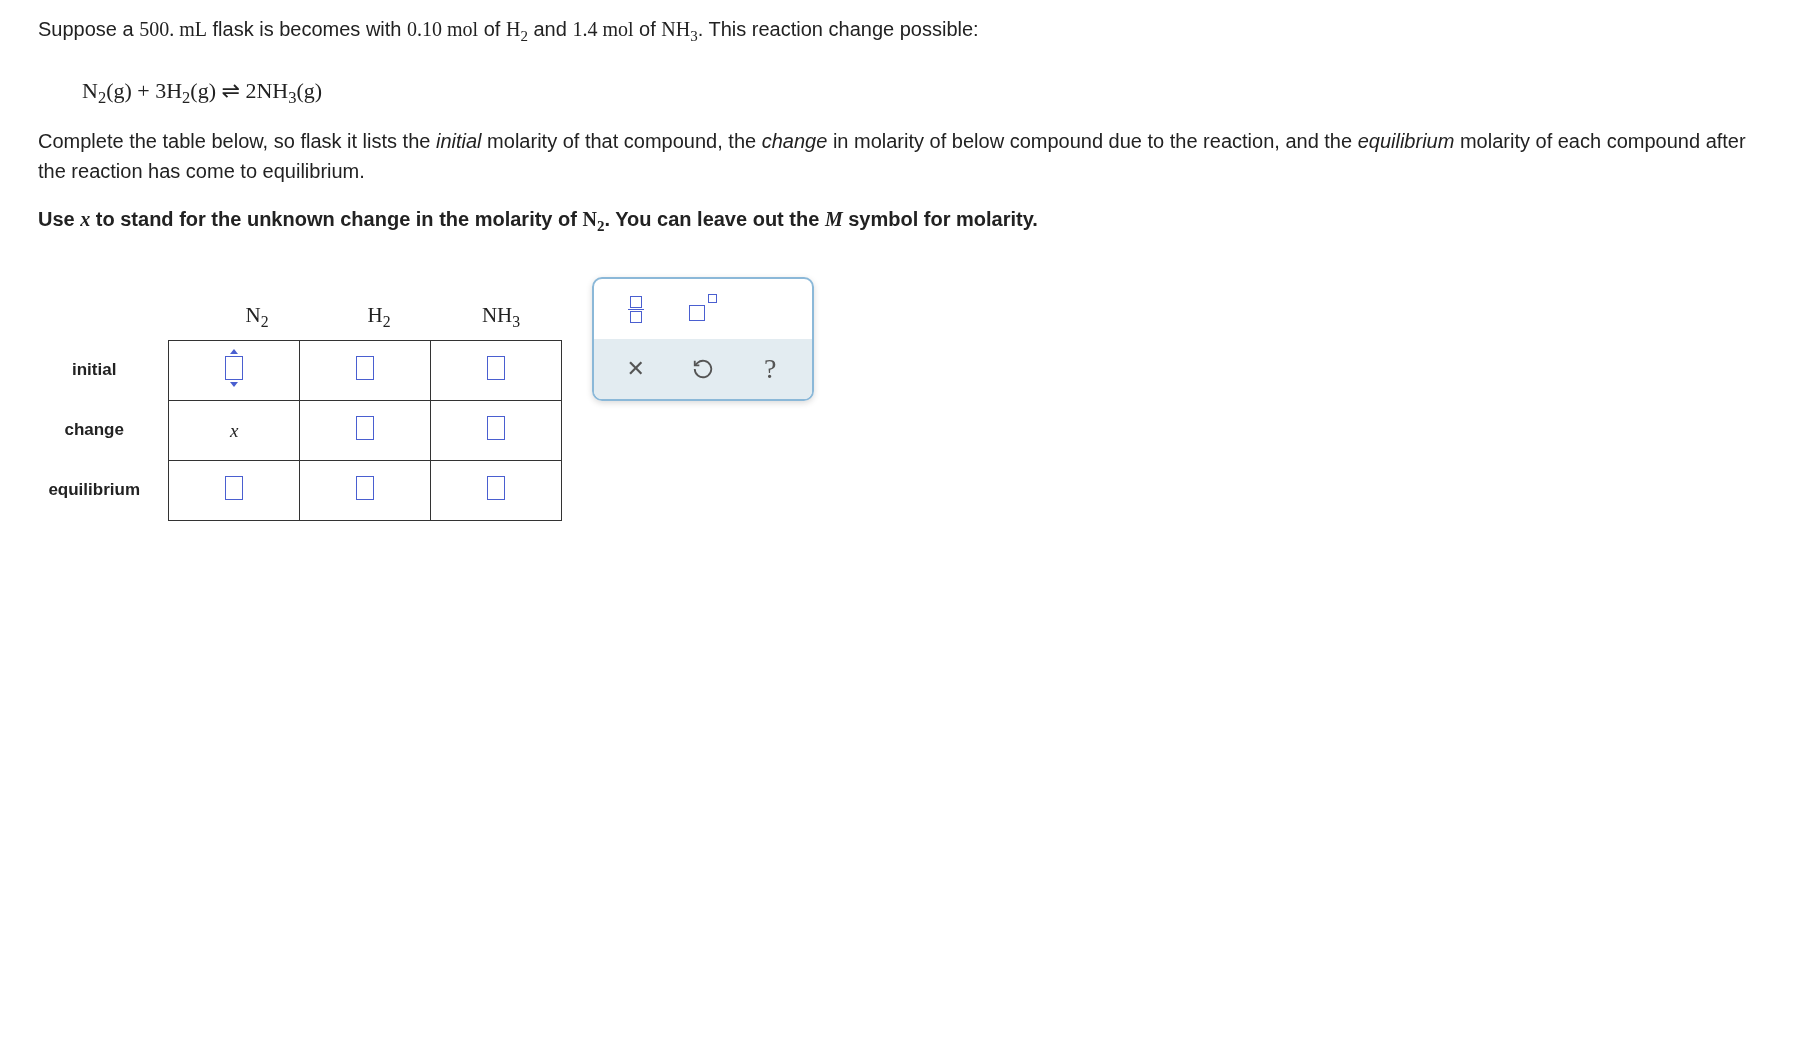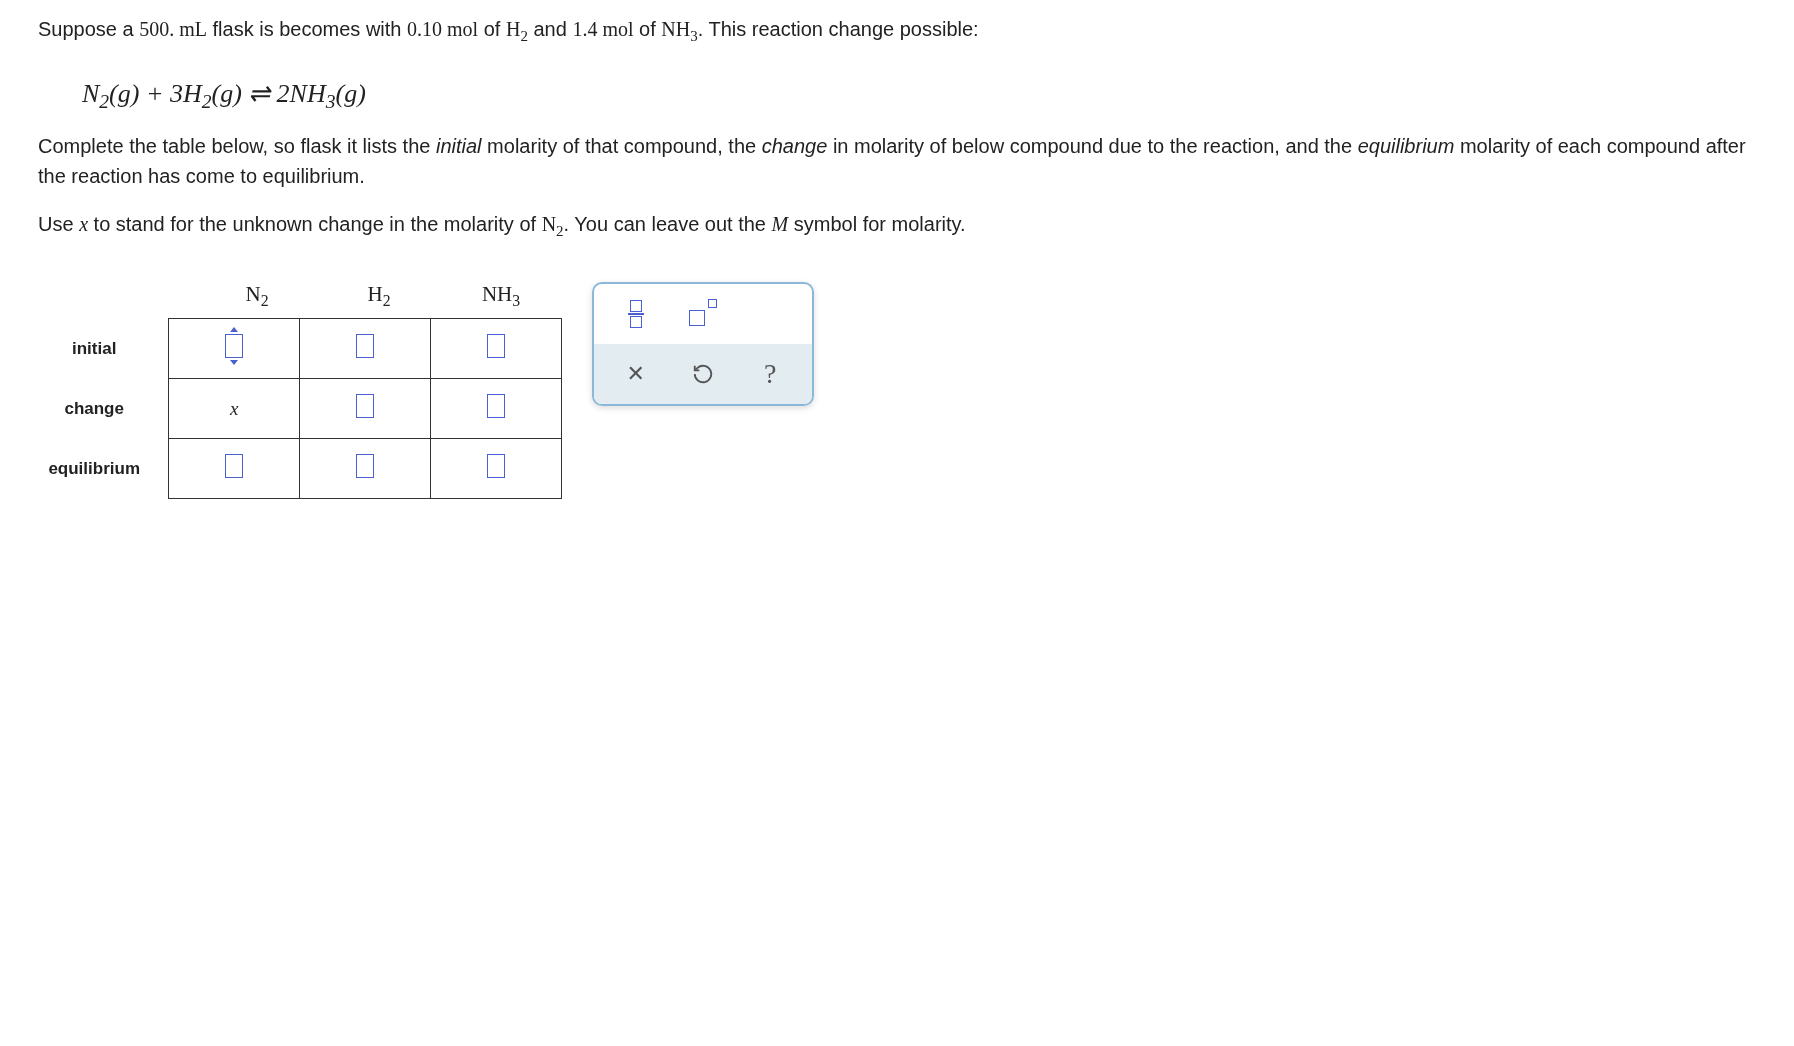--- a/index.html
+++ b/index.html
@@ -13,23 +13,22 @@
       color: #222;
       padding: 14px 38px;
       background: #fff;
     }
     .problem-text {
       line-height: 1.5;
       margin-bottom: 18px;
     }
     .equation-line {
       font-family: 'Times New Roman', serif;
-      font-size: 26px;
+      font-size: 22px;
       padding: 12px 0 18px 44px;
-      font-style: italic;
     }
     .serif {
       font-family: 'Times New Roman', serif;
     }
     sub {
       font-size: 0.75em;
       vertical-align: sub;
     }
     .italic {
       font-style: italic;
@@ -39,20 +38,21 @@
       align-items: flex-start;
       gap: 30px;
       margin-top: 40px;
     }
     .table-wrapper {
       display: flex;
       flex-direction: column;
     }
     .header-row {
       display: flex;
+      margin-top: 26px;
     }
     .row-label-spacer {
       width: 158px;
     }
     .col-header {
       width: 122px;
       text-align: center;
       font-family: 'Times New Roman', serif;
       font-size: 21px;
       padding-bottom: 8px;
@@ -194,21 +194,21 @@
 </div>
 
 <div class="equation-line">
   N<sub>2</sub>(g) + 3H<sub>2</sub>(g) ⇌ 2NH<sub>3</sub>(g)
 </div>
 
 <div class="problem-text">
   <span>Complete the table below, so flask it lists the </span><span class="italic">initial</span><span> molarity of that compound, the </span><span class="italic">change</span><span> in molarity of below compound due to the reaction, and the </span><span class="italic">equilibrium</span><span> molarity of each compound after the reaction has come to equilibrium.</span>
 </div>
 
-<div class="problem-text" style="margin-top:14px;">
+<div class="problem-text" style="margin-top:14px;font-weight:bold;">
   <span>Use </span><span class="serif italic">x</span><span> to stand for the unknown change in the molarity of </span><span class="serif">N</span><sub class="serif">2</sub><span>. You can leave out the </span><span class="serif italic">M</span><span> symbol for molarity.</span>
 </div>
 
 <div class="content-area">
   <div class="table-wrapper">
     <div class="header-row">
       <div class="row-label-spacer"></div>
       <div class="col-header"><span>N</span><sub>2</sub></div>
       <div class="col-header"><span>H</span><sub>2</sub></div>
       <div class="col-header"><span>NH</span><sub>3</sub></div>

